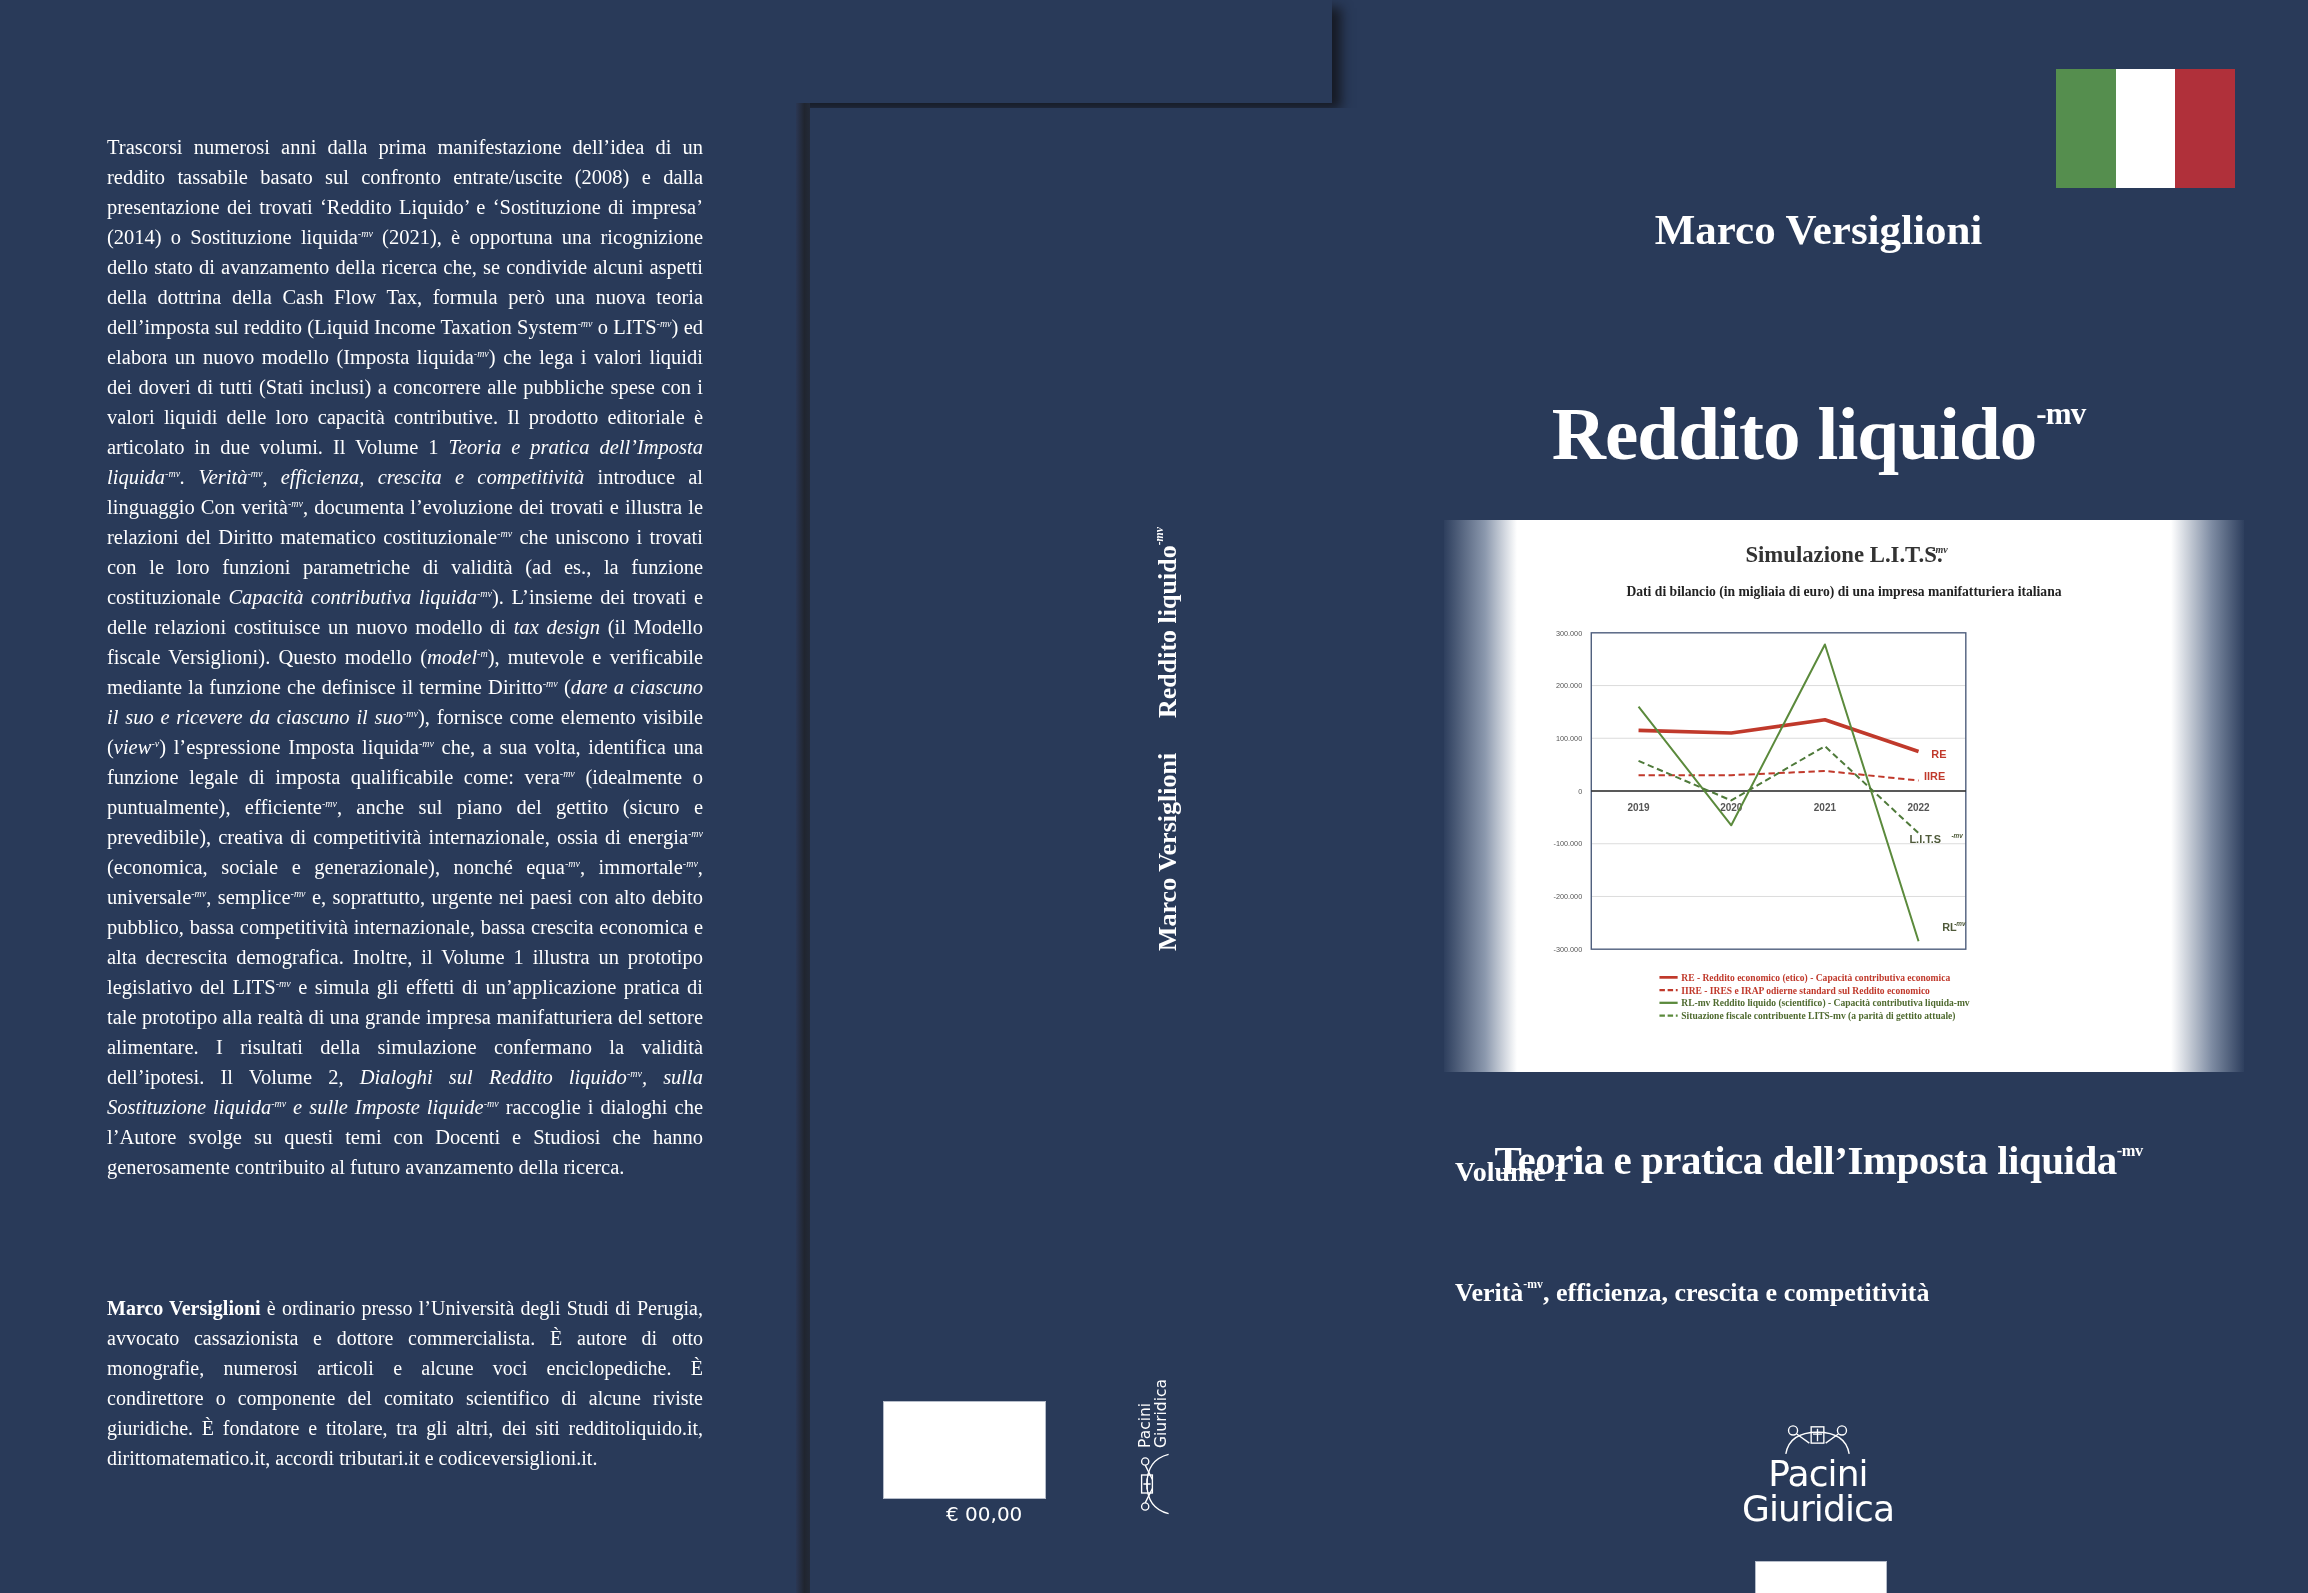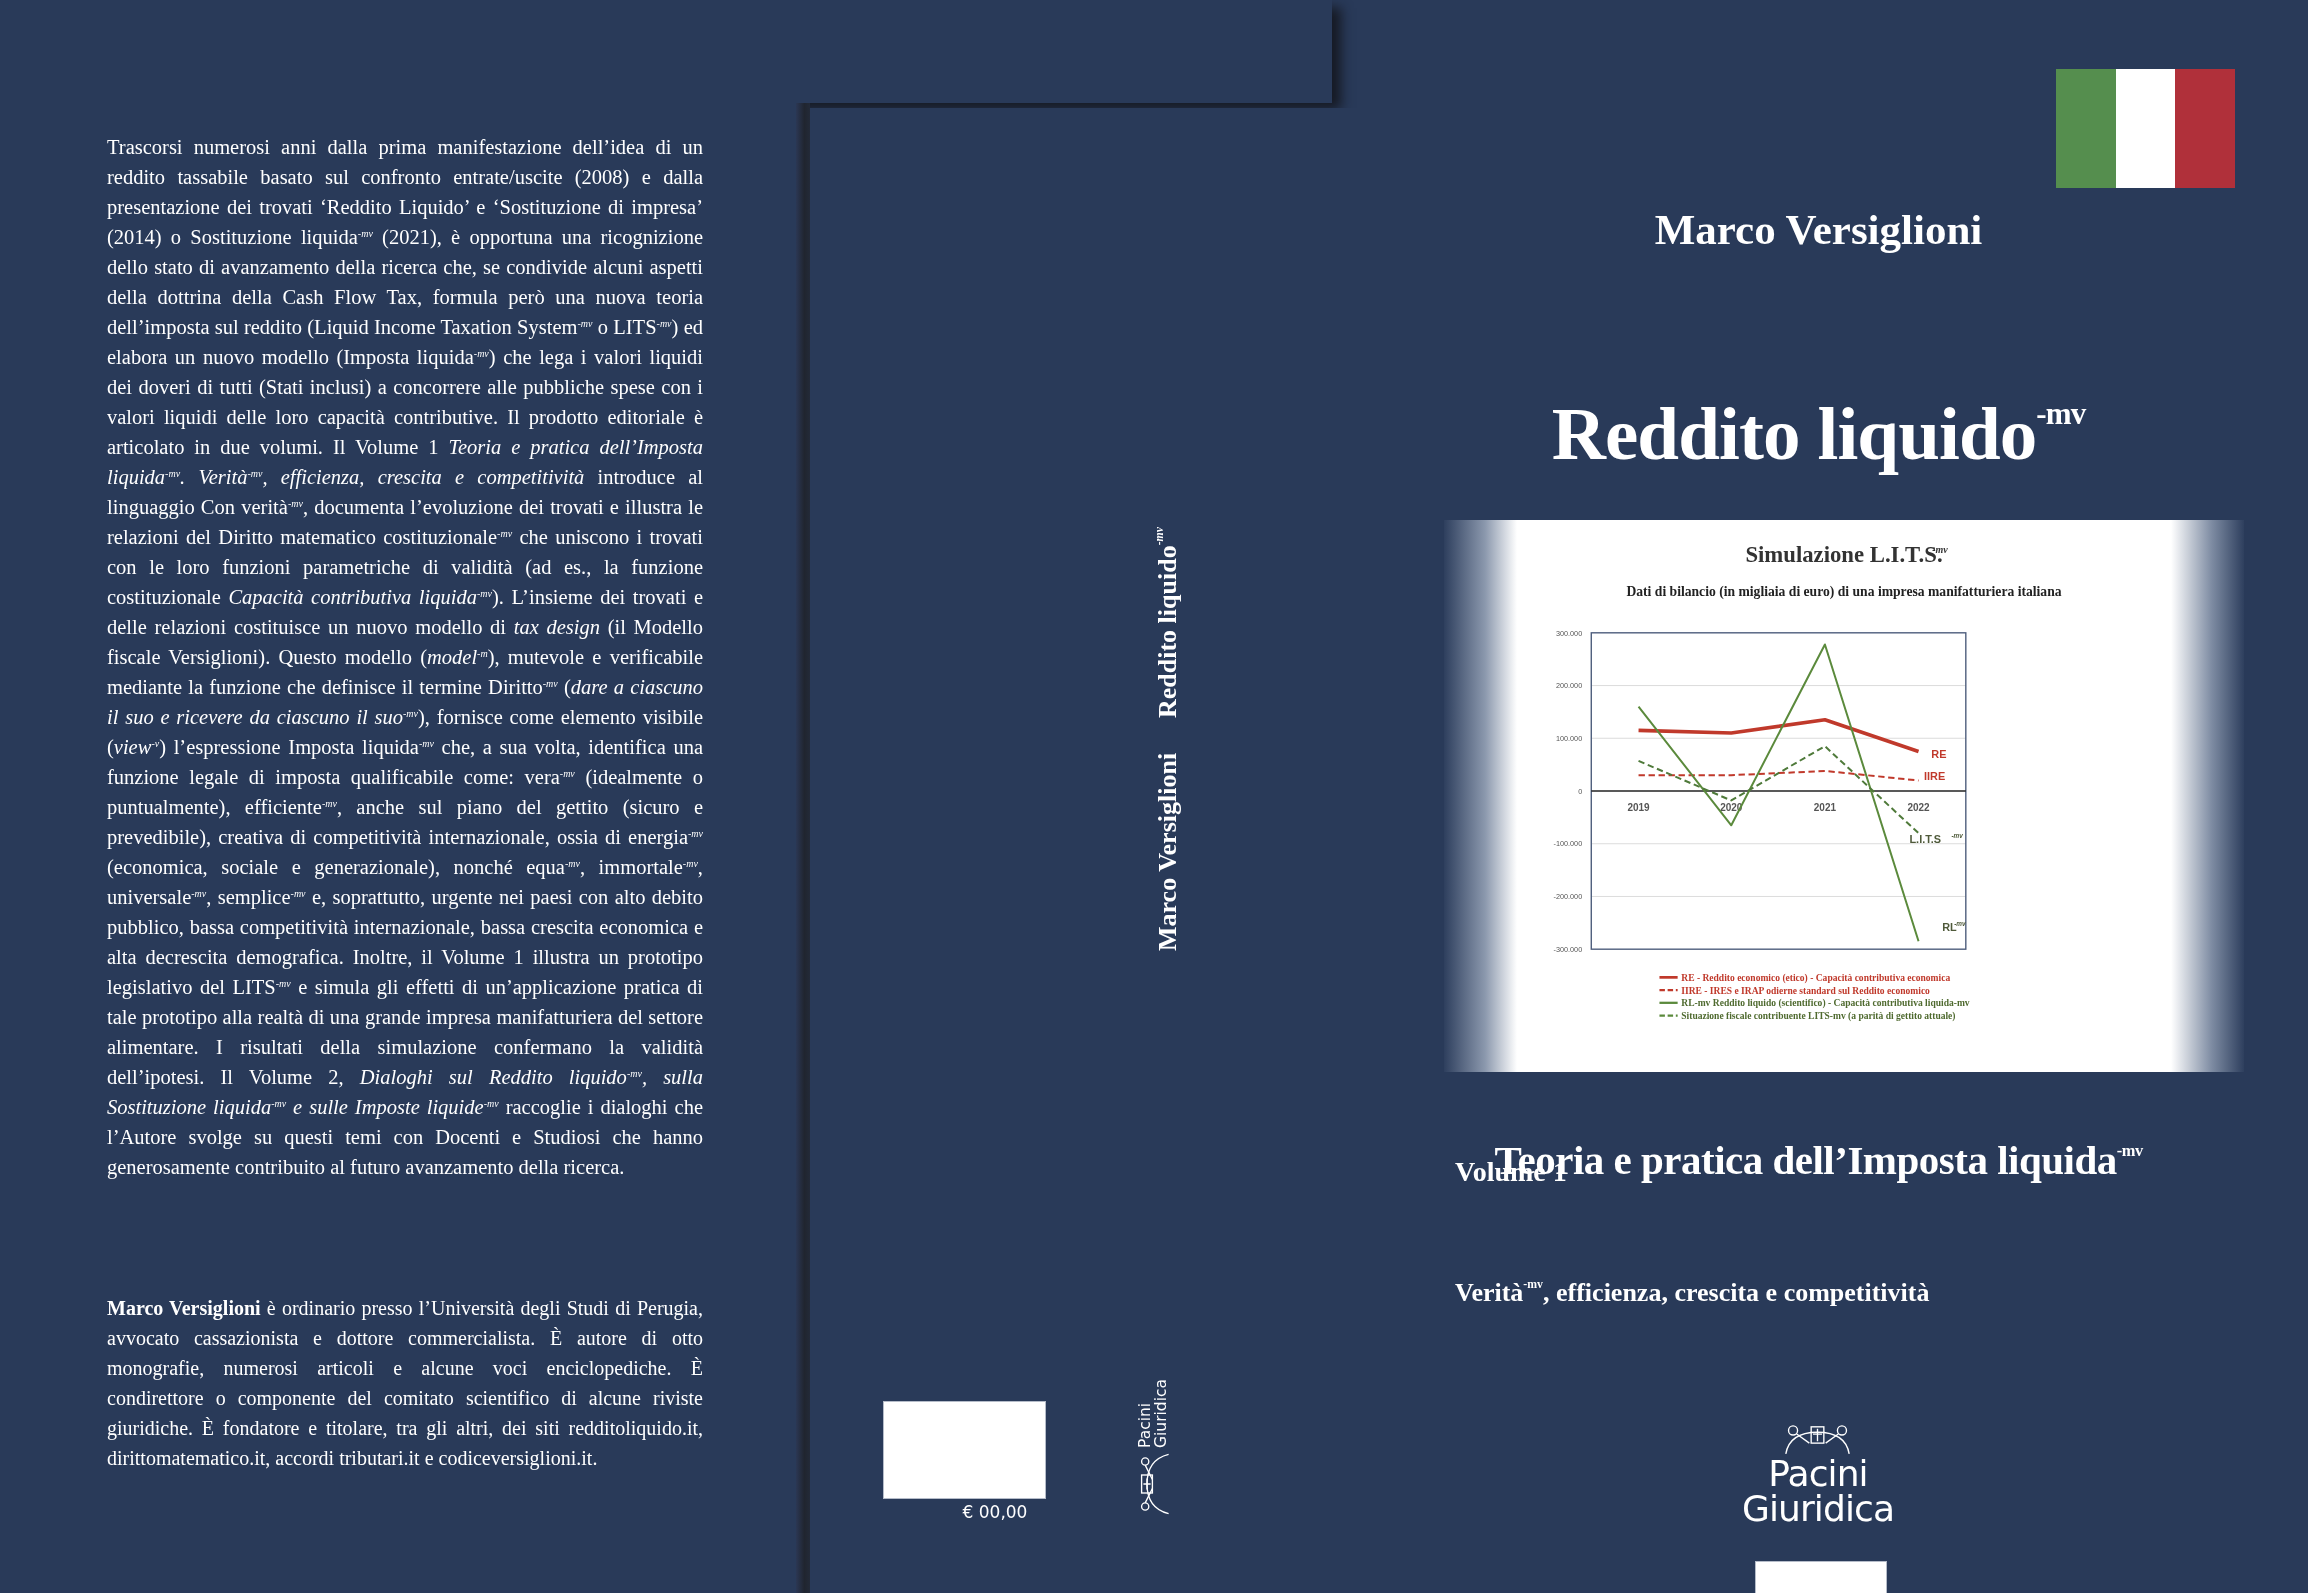--- a/index.html
+++ b/index.html
@@ -13,21 +13,21 @@
   .bio{position:absolute;left:107px;top:1293px;width:596px;font-size:20px;line-height:30px;text-align:justify;z-index:4;}
   .bio b{font-weight:bold;}
   .spine-title{position:absolute;left:1153px;top:545px;transform-origin:0 0;transform:rotate(-90deg) translate(-100%,0);white-space:nowrap;font-weight:bold;font-size:26px;z-index:4;}
   .spine-author{position:absolute;left:1153px;top:759px;transform-origin:0 0;transform:rotate(-90deg) translate(-100%,0);white-space:nowrap;font-weight:bold;font-size:26px;z-index:4;}
   .spine-author{top:951px;transform:rotate(-90deg);}
   .spine-title{top:718px;transform:rotate(-90deg);}
   .spine-title sup,.front sup{font-style:italic;font-weight:bold;}
   .spine-logo{position:absolute;left:1138px;top:1375px;width:36px;height:136px;z-index:4;}
   .spine-logo .txt{position:absolute;left:0;top:73px;transform-origin:0 0;transform:rotate(-90deg);font-family:"DejaVu Sans",sans-serif;font-size:15.5px;line-height:15.5px;white-space:nowrap;}
   .barcode{position:absolute;left:883px;top:1401px;width:161px;height:96px;background:#fff;border:0.9px solid #b5bcc9;z-index:4;}
-  .price{position:absolute;left:946px;top:1502px;width:98px;text-align:center;font-family:"DejaVu Sans",sans-serif;font-size:17px;z-index:4;}
+  .price{position:absolute;left:946px;top:1502px;width:98px;text-align:left;font-family:"DejaVu Sans",sans-serif;font-size:20px;z-index:4;}
   .flag{position:absolute;left:2056px;top:69px;width:179px;height:119px;display:flex;z-index:4;}
   .flag div{flex:1;}
   .author{position:absolute;left:1455px;top:205px;width:727px;text-align:center;font-weight:bold;font-size:43px;z-index:4;}
   .title{position:absolute;left:1455px;top:351px;width:727px;text-align:center;font-weight:bold;font-size:75px;letter-spacing:-0.9px;z-index:4;margin-top:40px;}
   .title sup{font-size:31px;vertical-align:35px;line-height:0;}
   .chart-frame{position:absolute;left:1444px;top:520px;width:800px;height:552px;z-index:4;background:linear-gradient(to right,#2e3f5e 0,#8b98ad 41px,#fff 73px,#fff 727px,#7d8ba2 768px,#2e3f5e 800px);}
   .chart-frame svg{position:absolute;left:0;top:0;}
   .vol{position:absolute;left:1455px;top:1156px;width:727px;font-weight:bold;font-size:28px;z-index:4;}
   .subtitle{position:absolute;left:1455px;top:1136px;width:727px;text-align:center;font-weight:bold;font-size:41px;letter-spacing:-0.5px;z-index:4;}
   .subtitle sup{font-size:16.4px;vertical-align:18px;line-height:0;}

